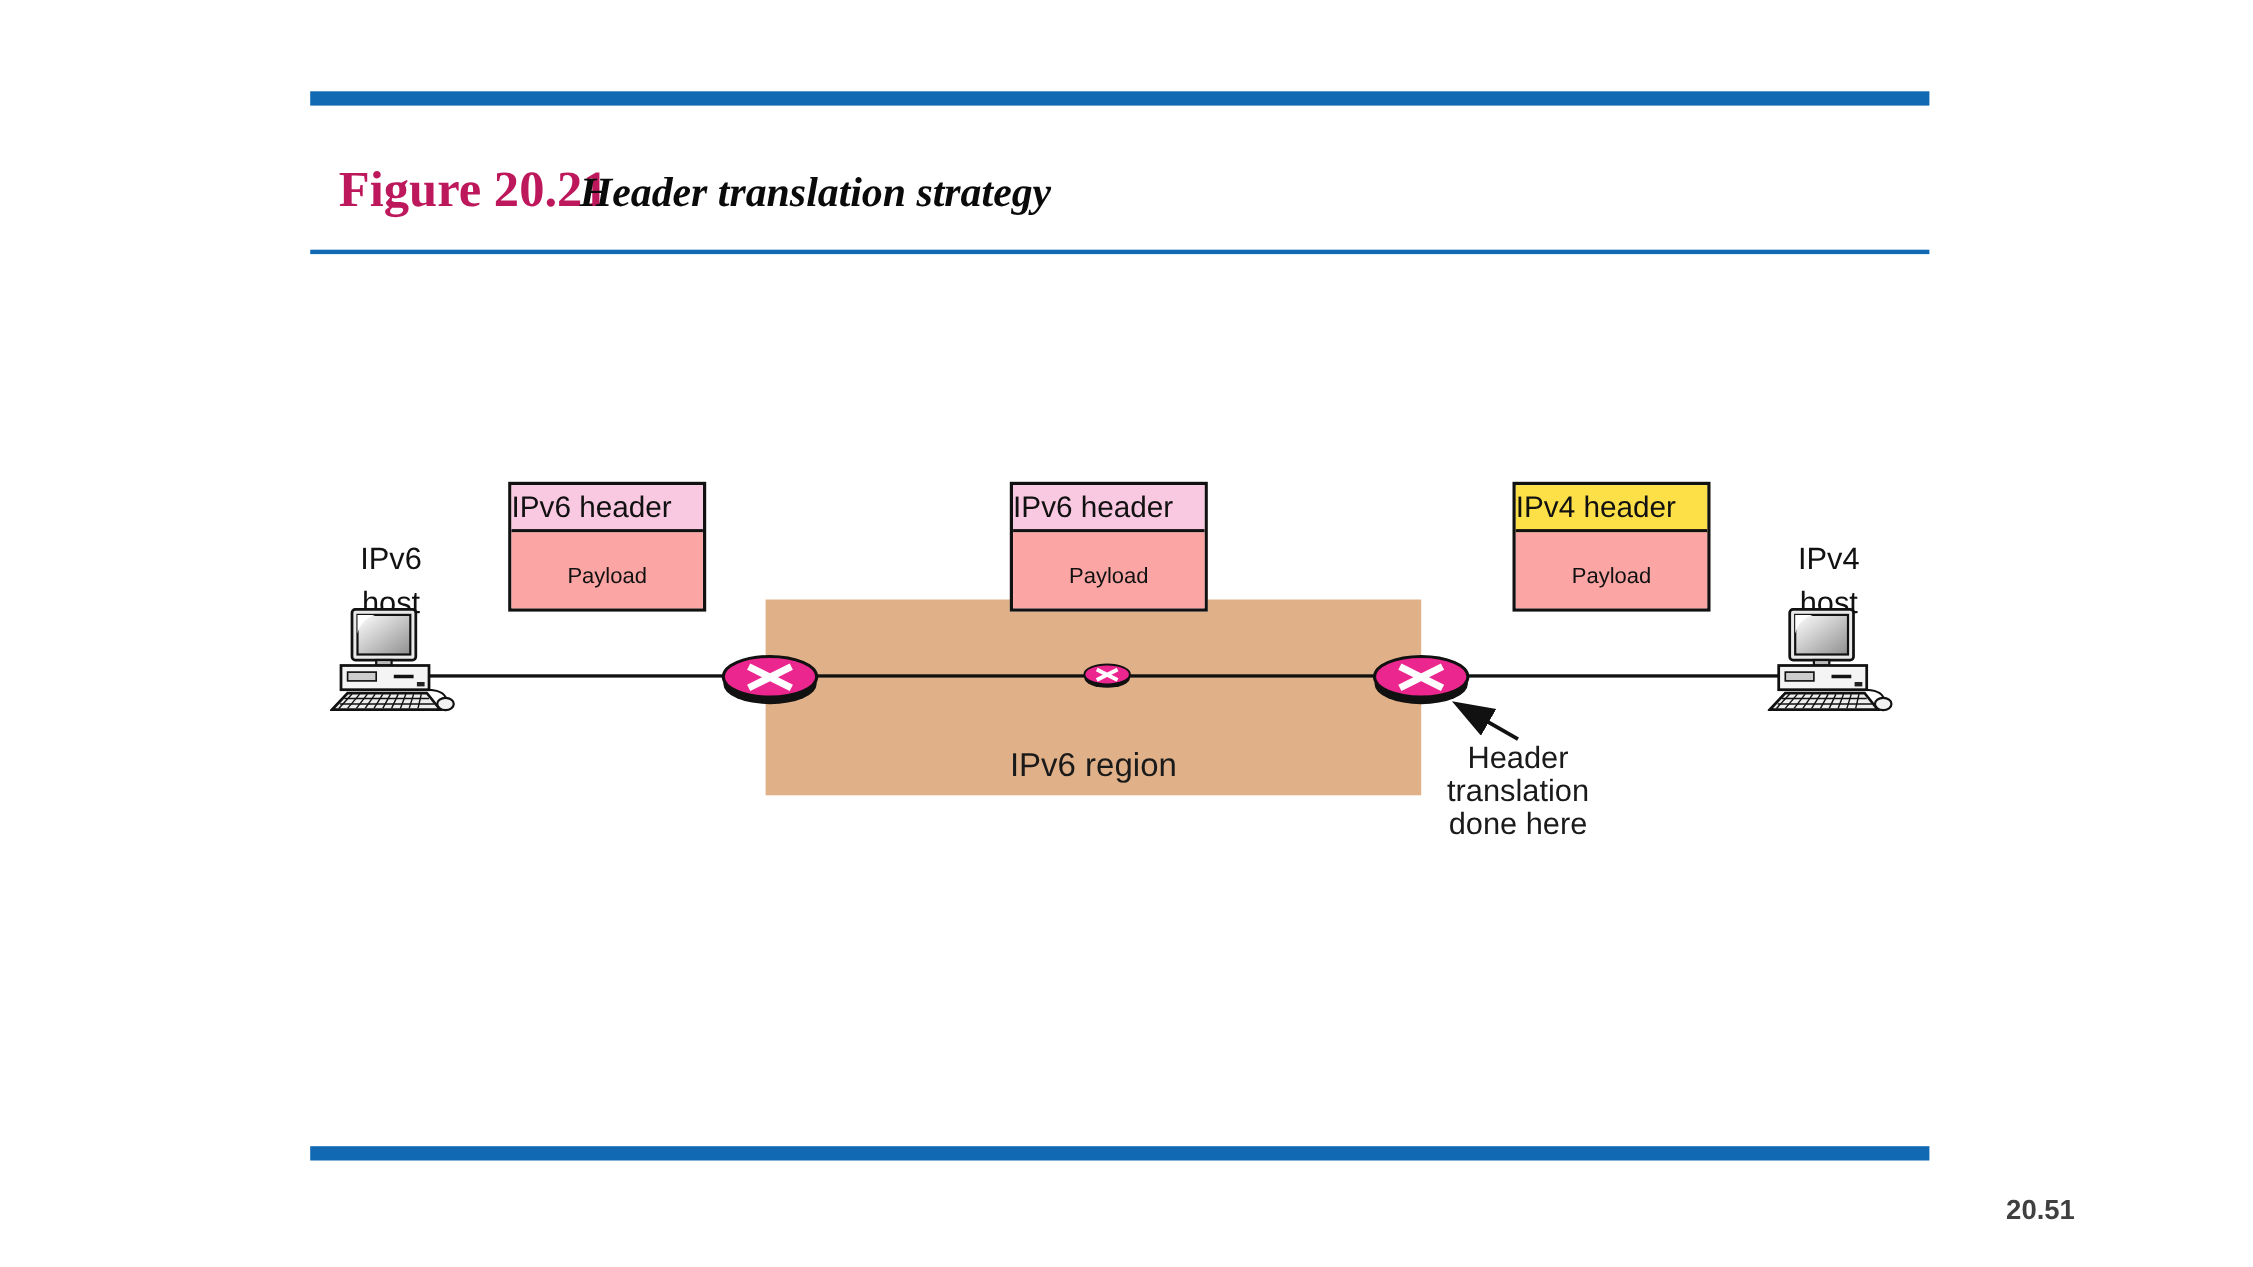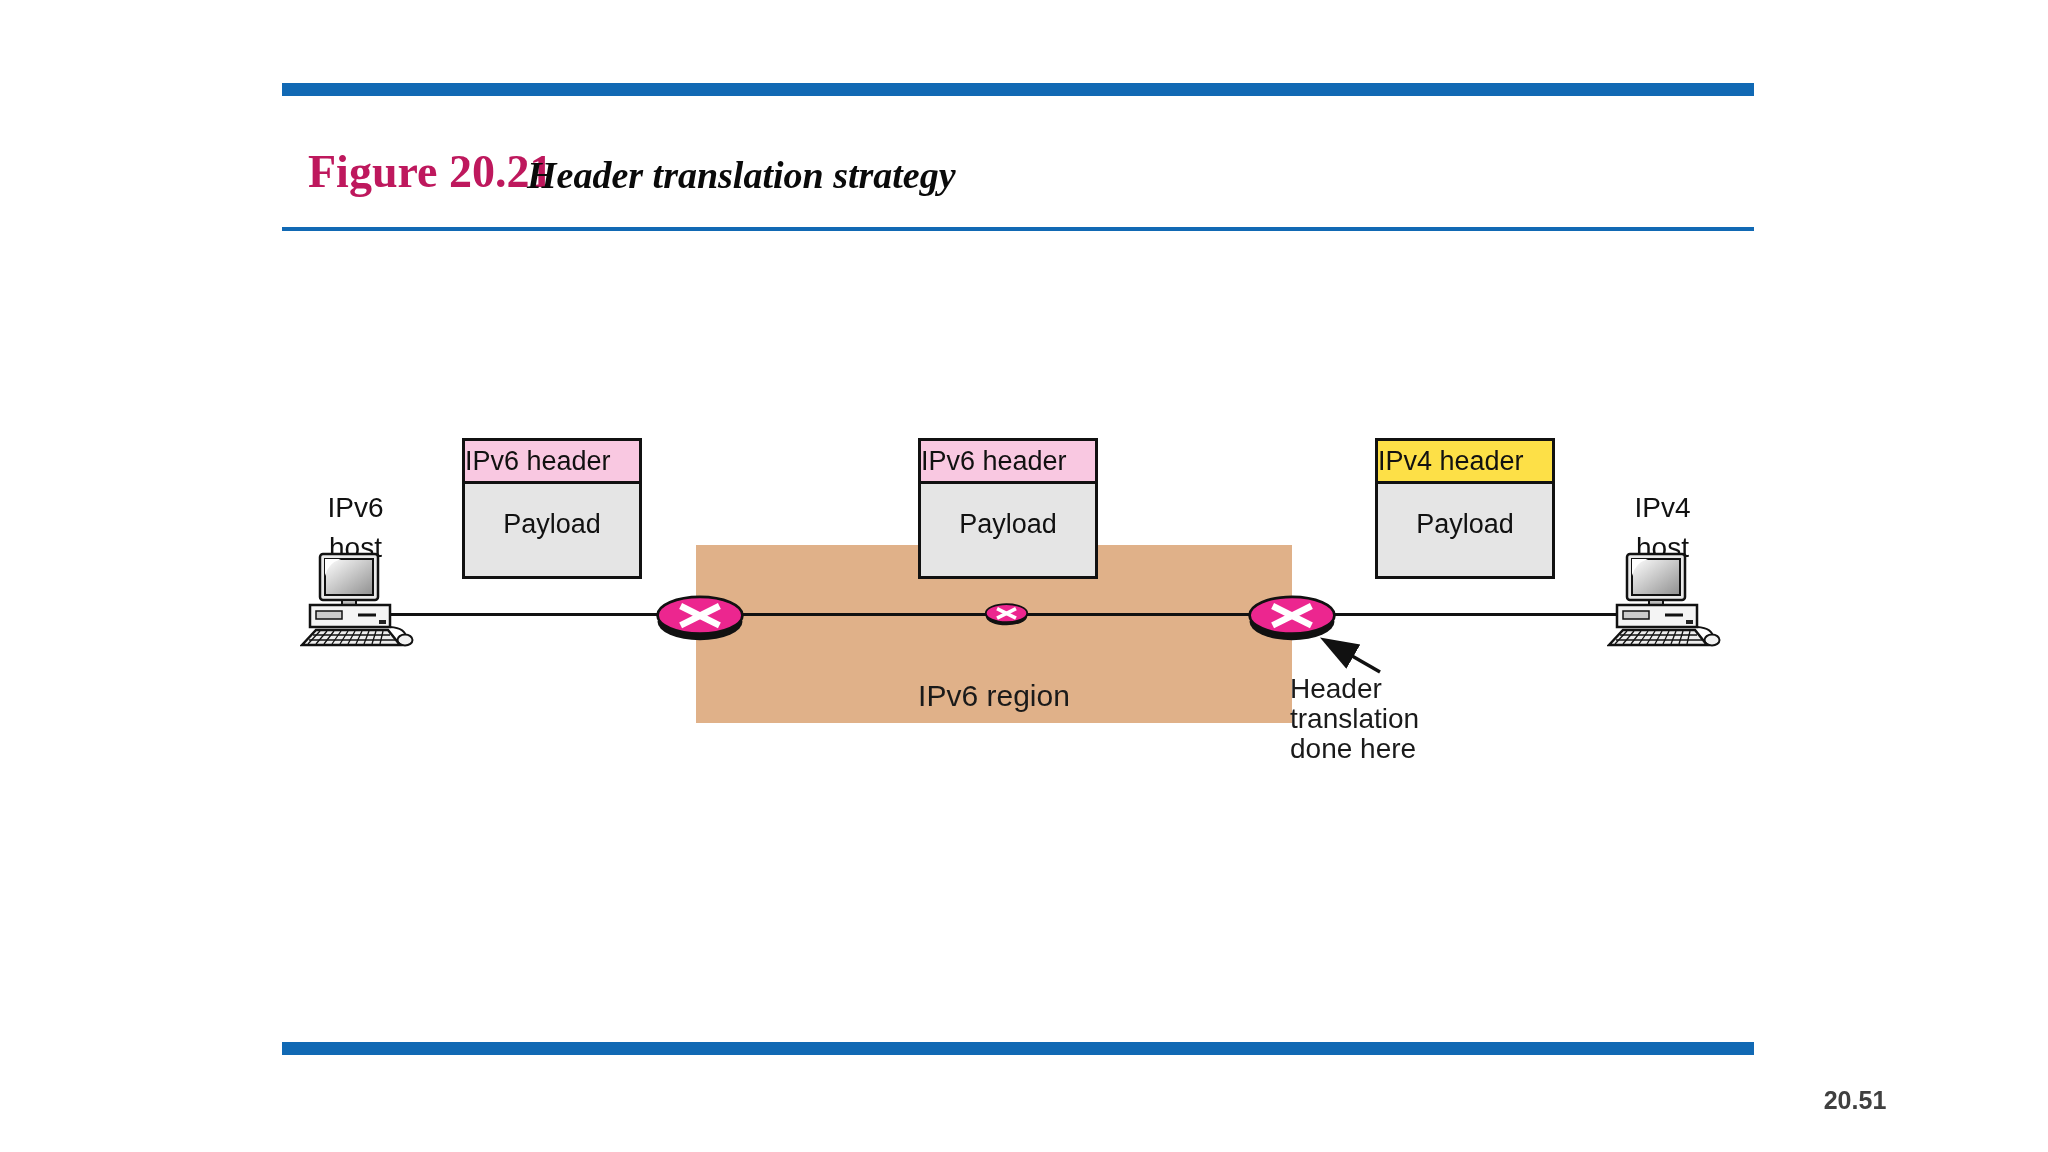--- a/index.html
+++ b/index.html
@@ -31,22 +31,22 @@
     white-space:nowrap;
   }
 
   
   .packet { width:180px; border:3px solid #111; box-sizing:border-box; background:#fff; }
   .packet .hdr {
     height:40px; line-height:40px; text-align:left;
     font-size:27px; border-bottom:3px solid #111;
   }
   .packet .pay {
-    height:92px; line-height:80px; text-align:center;
-    font-size:27px; background:#e5e5e5;
+    height:69px; line-height:80px; text-align:center;
+    font-size:20px; background:#fca5a5;
   }
   .hdr-pink   { background:#f9c8e1; }
   .hdr-yellow { background:#fde047; }
   .packet-1 { left:462px;  top:438px; }
   .packet-2 { left:918px;  top:438px; }
   .packet-3 { left:1375px; top:438px; }
 
   
   .region { left:696px; top:545px; width:596px; height:178px; background:#e0b189; }
   .region-label {
@@ -65,21 +65,21 @@
   
   .host-label { width:115px; text-align:center; font-size:28px; line-height:40px; }
   .host-label-left  { left:298px;  top:488px; }
   .host-label-right { left:1605px; top:488px; }
   .host-icon-left  { left:300px;  top:552px; width:115px; height:96px; }
   .host-icon-right { left:1607px; top:552px; width:115px; height:96px; }
 
   
   .annotation-text {
     left:1290px; top:674px; width:180px;
-    text-align:left; font-size:28px; line-height:30px; color:#1a1a1a;
+    text-align:center; font-size:28px; line-height:30px; color:#1a1a1a;
   }
   .annotation-arrow { left:1310px; top:630px; width:92px; height:50px; }
 
   .page-number {
     left:1800px; top:1086px; width:110px;
     text-align:center; font-size:25px; font-weight:bold; color:#404040;
   }
 </style>
 </head>
 <body>

